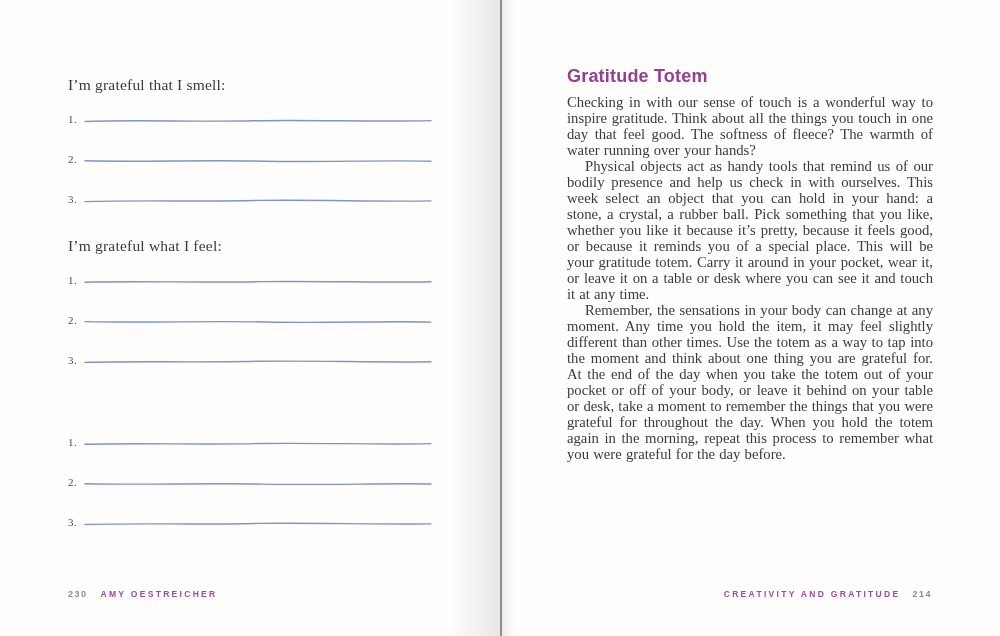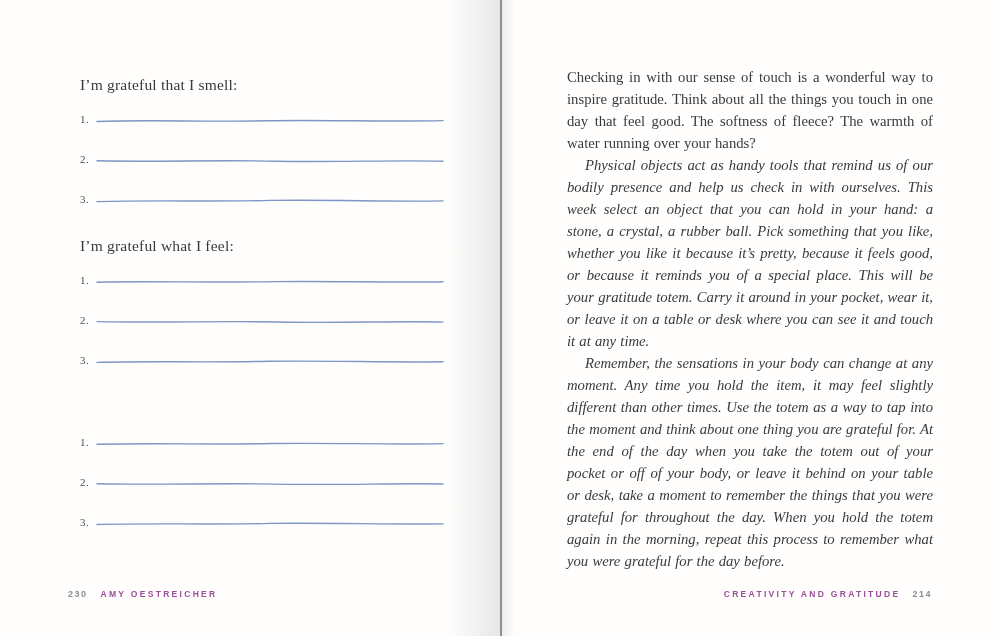--- a/index.html
+++ b/index.html
@@ -20,44 +20,44 @@
     position:absolute; top:0; left:448px; width:52px; height:636px;
     background:linear-gradient(to right, rgba(110,110,110,0) 0%, rgba(110,110,110,0.16) 100%);
   }
   .spine-line { position:absolute; top:0; left:500px; width:2px; height:636px; background:#8f8f8f; }
   .spine-shadow-right {
     position:absolute; top:0; left:502px; width:13px; height:636px;
     background:linear-gradient(to right, rgba(110,110,110,0.12) 0%, rgba(110,110,110,0) 100%);
   }
 
   
-  .left-content { position:absolute; left:80px; top:0; width:365px; height:636px; }
+  .left-content { position:absolute; left:68px; top:0; width:365px; height:636px; }
   .prompt-section { position:absolute; left:0; width:365px; height:150px; }
   .prompt-heading {
     font-size:15.5px; color:#3a3a3a; letter-spacing:0.2px; line-height:19px;
   }
   .line-row { position:absolute; left:0; width:365px; height:16px; }
   .line-num {
     position:absolute; left:0; top:0;
     font-size:11px; color:#4c4c4c; letter-spacing:0.5px;
   }
   .line-row svg { position:absolute; left:16px; top:4px; display:block; }
 
   
   .right-content { position:absolute; left:67px; top:66px; width:366px; }
   .chapter-heading {
     margin:0 0 7px 0;
     font-family:"Liberation Sans", sans-serif;
     font-size:18px; font-weight:bold; color:#943f92; letter-spacing:0.2px;
   }
   .body-para {
-    margin:0; font-size:14.7px; line-height:22px; color:#3a3a3a;
+    margin:0; font-size:14.7px; line-height:16px; color:#3a3a3a;
     text-align:justify; word-spacing:0.5px;
   }
-  .body-para.indent { text-indent:18px;font-style:italic; }
+  .body-para.indent { text-indent:18px; }
 
   
   .footer {
     position:absolute; top:583px; height:14px;
     font-family:"Liberation Sans", sans-serif; white-space:nowrap;
   }
   .footer-left  { left:68px; }
   .footer-right { right:68px; text-align:right; }
   .pagenum { font-size:9px; color:#8c8c8c; letter-spacing:1.5px; font-weight:bold; }
   .running { font-size:8.5px; color:#9c4d9a; letter-spacing:2.3px; font-weight:bold; }
@@ -143,20 +143,21 @@
       <span class="pagenum">230</span><span class="running">AMY OESTREICHER</span>
     </div>
   </div>
 
   <div class="spine-shadow-left"></div>
   <div class="spine-line"></div>
   <div class="spine-shadow-right"></div>
 
   <div class="page page-right">
     <div class="right-content">
+      <h2 class="chapter-heading">Gratitude Totem</h2>
       <p class="body-para">Checking in with our sense of touch is a wonderful way to inspire gratitude. Think about all the things you touch in one day that feel good. The softness of fleece? The warmth of water running over your hands?</p>
       <p class="body-para indent">Physical objects act as handy tools that remind us of our bodily presence and help us check in with ourselves. This week select an object that you can hold in your hand: a stone, a crystal, a rubber ball. Pick something that you like, whether you like it because it’s pretty, because it feels good, or because it reminds you of a special place. This will be your gratitude totem. Carry it around in your pocket, wear it, or leave it on a table or desk where you can see it and touch it at any time.</p>
       <p class="body-para indent">Remember, the sensations in your body can change at any moment. Any time you hold the item, it may feel slightly different than other times. Use the totem as a way to tap into the moment and think about one thing you are grateful for. At the end of the day when you take the totem out of your pocket or off of your body, or leave it behind on your table or desk, take a moment to remember the things that you were grateful for throughout the day. When you hold the totem again in the morning, repeat this process to remember what you were grateful for the day before.</p>
     </div>
 
     <div class="footer footer-right">
       <span class="running">CREATIVITY AND GRATITUDE</span><span class="pagenum">214</span>
     </div>
   </div>
 

